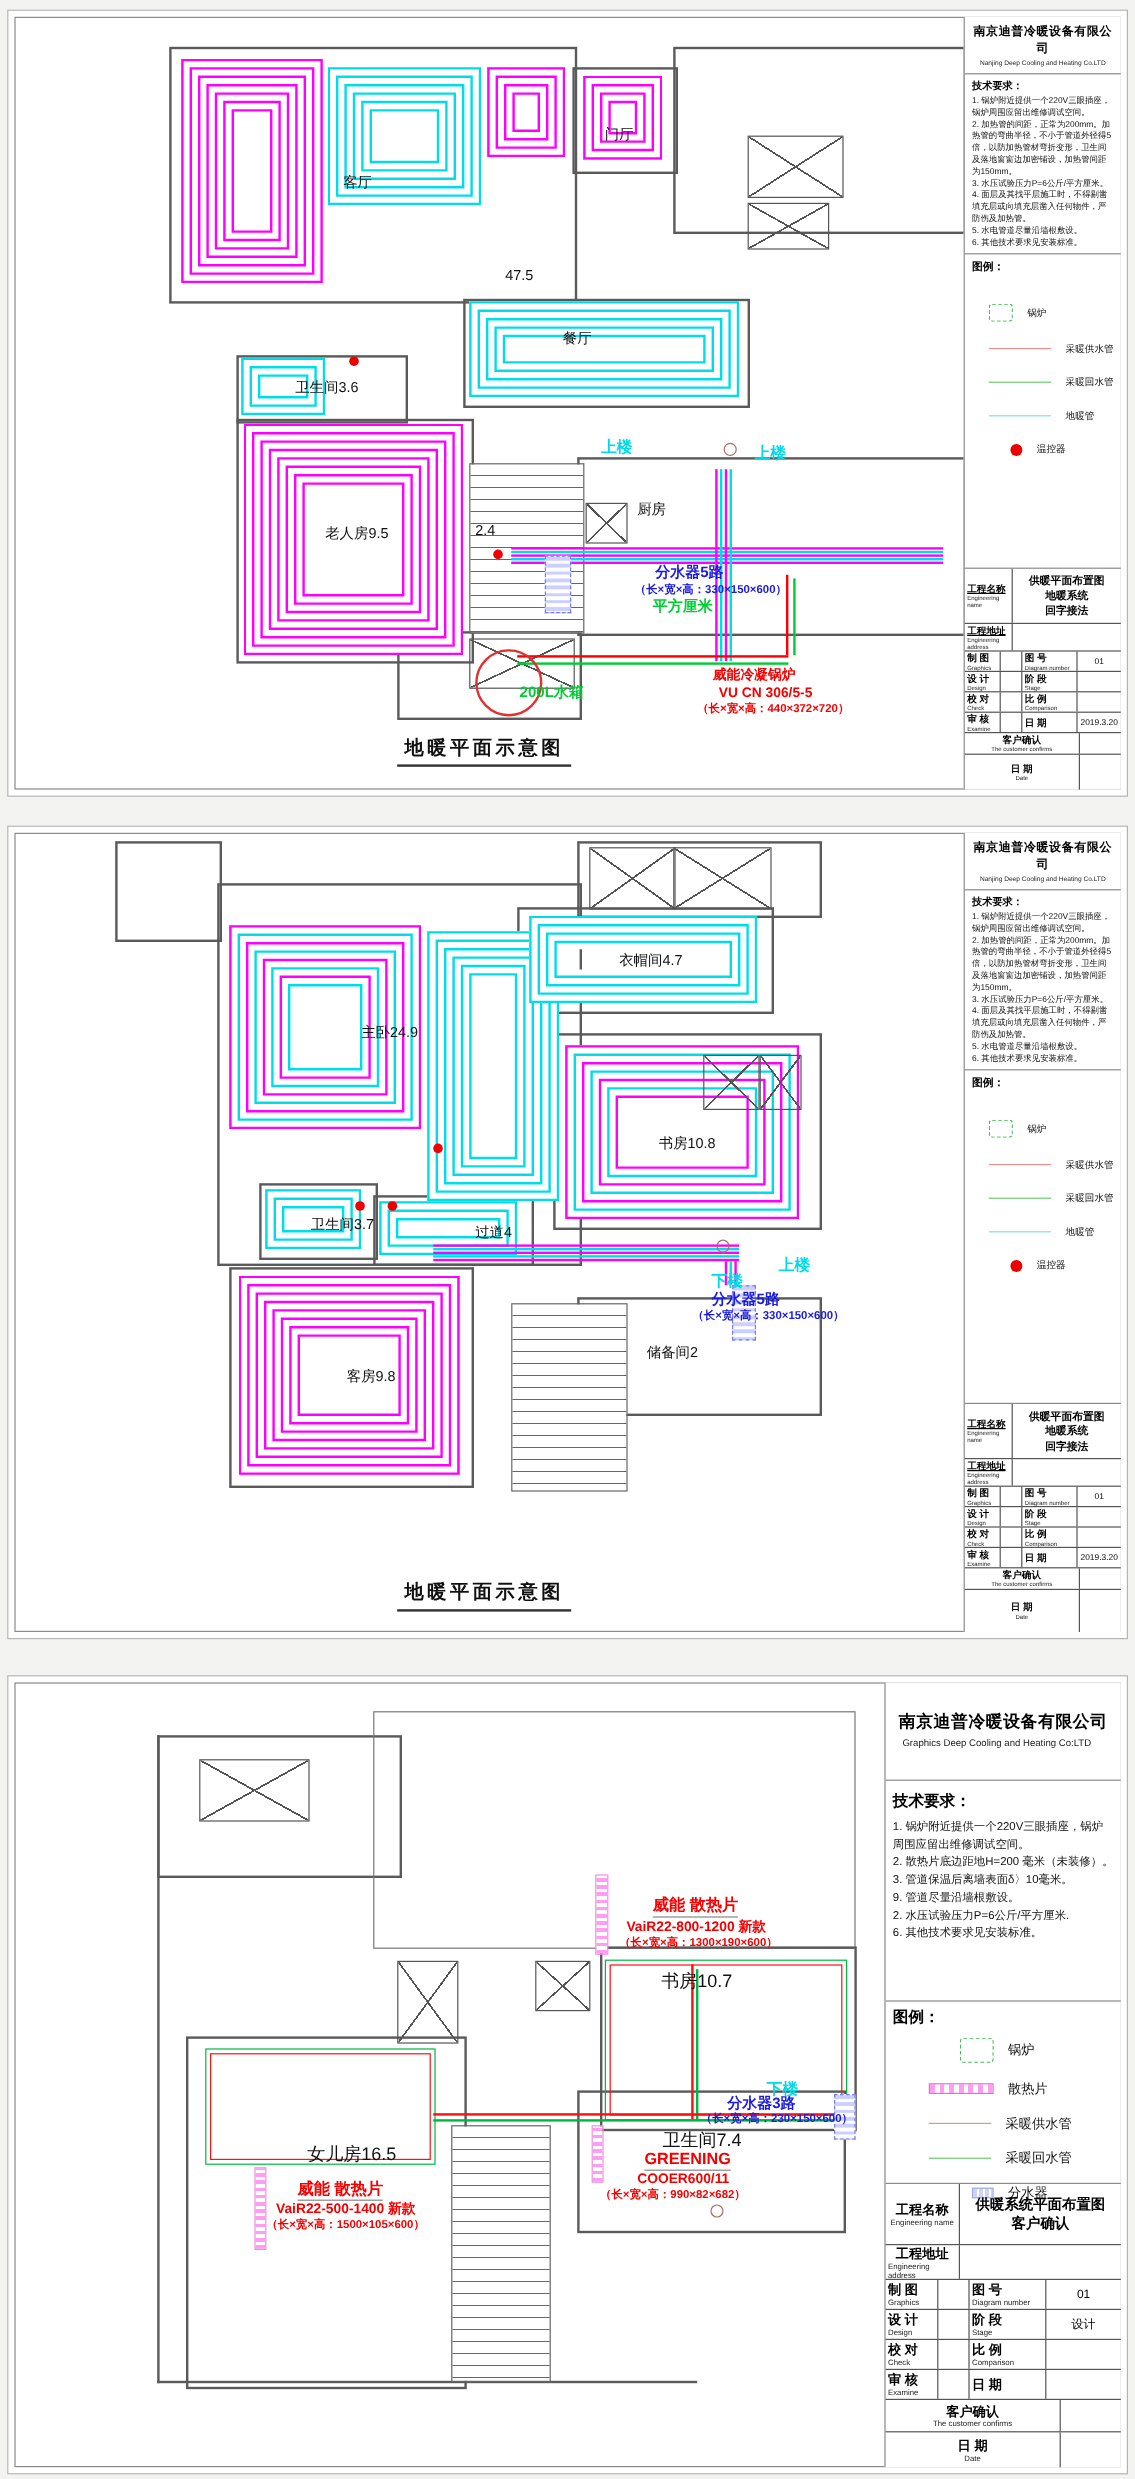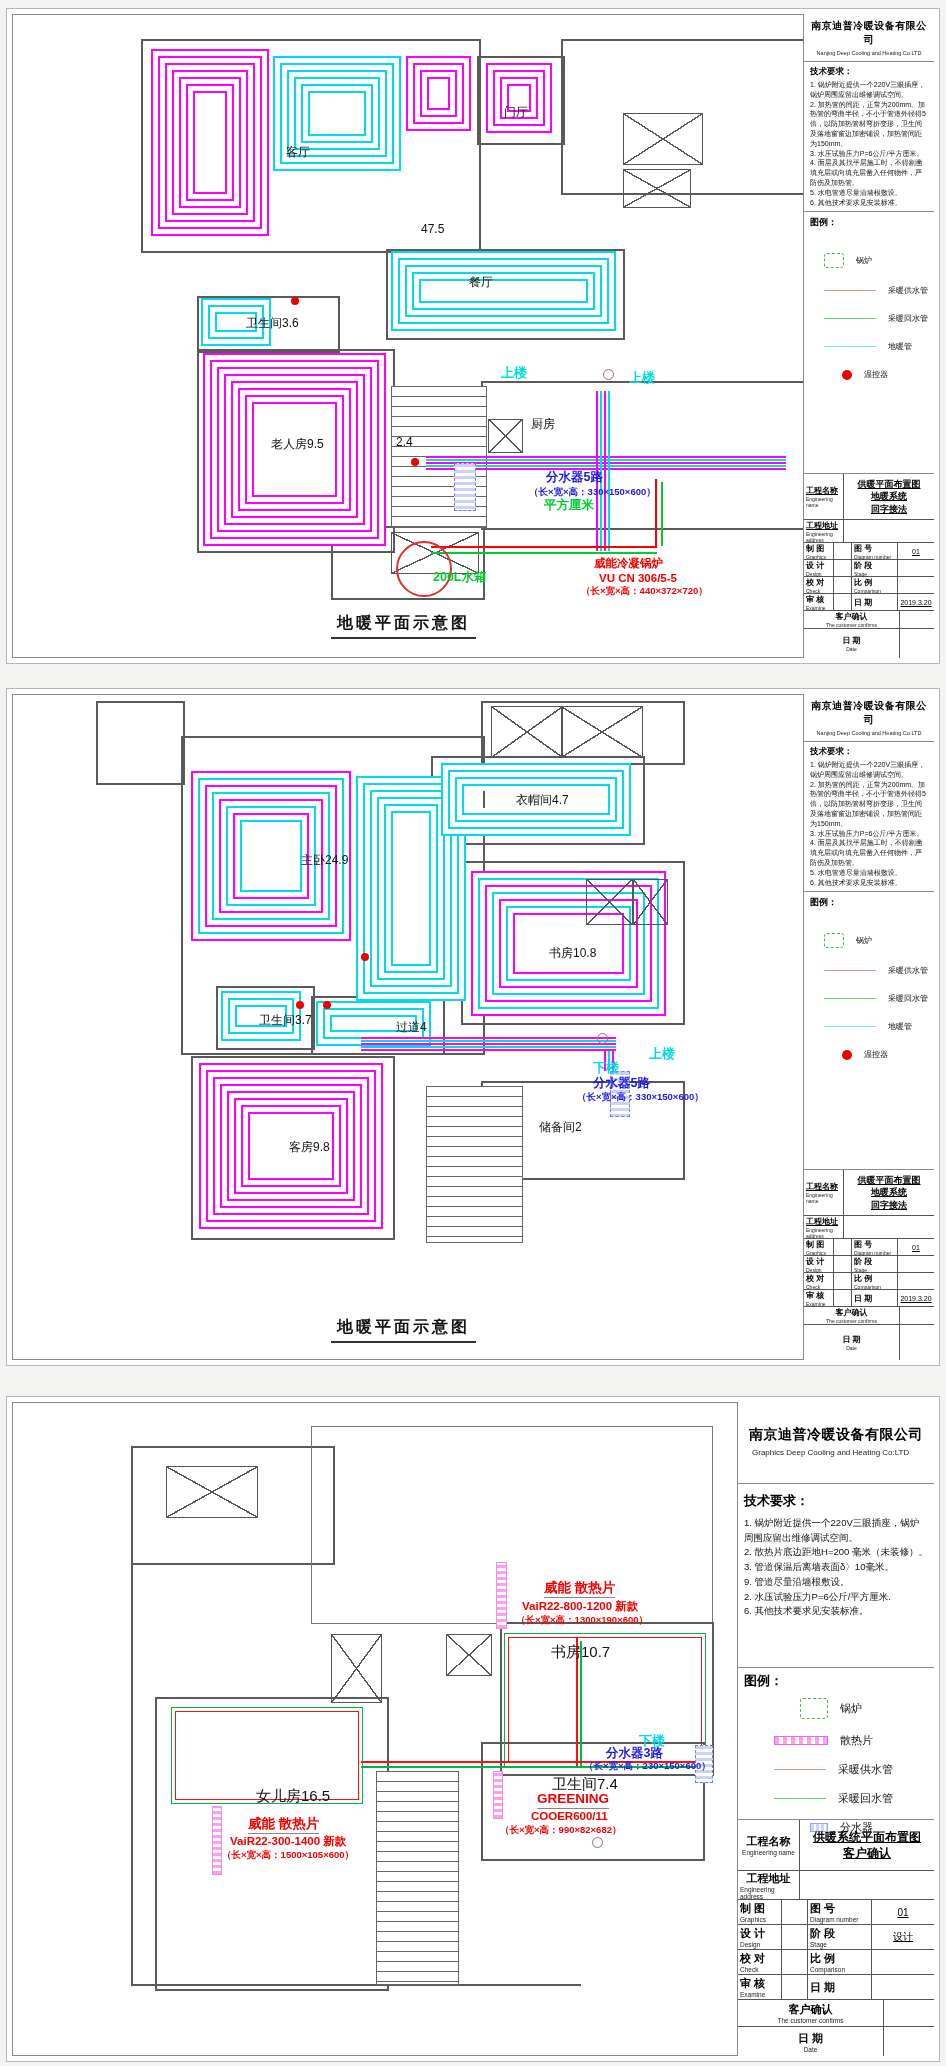--- a/index.html
+++ b/index.html
@@ -49,21 +49,21 @@
   .sw-line.flo{border-top-color:#7fe3ea;}
   .sw-dot{width:10px;height:10px;border-radius:50%;background:#ee0000;margin-left:18px;}
   .sw-rad{width:52px;height:7px;border:1px solid #e070d8;background:repeating-linear-gradient(90deg,#ff9df2 0 4px,#fff 4px 8px);}
   .sw-mani{width:16px;height:7px;border:1px solid #99a8e0;background:repeating-linear-gradient(90deg,#ccd4ff 0 3px,#fff 3px 5px);margin-left:18px;}
   .llabel{font-size:8px;color:#111;}
   
   .tblock{flex:1;display:flex;flex-direction:column;padding:0;border-bottom:none;}
   .tr{display:flex;border-bottom:1px solid #555;}
   .tr:last-child{border-bottom:none;}
   .cell{box-sizing:border-box;border-right:1px solid #555;padding:1px 2px;display:flex;flex-direction:column;justify-content:center;}
-  .cell:last-child{border-right:none;text-decoration:underline;}
+  .cell:last-child{border-right:none;}
   .cell .cn{font-weight:bold;font-size:8px;}
   .cell .en{font-size:5px;color:#222;}
   .cell .u{text-decoration:underline;}
   .pv{font-weight:bold;font-size:9px;text-align:center;line-height:1.35;}
   .valtxt{font-size:7px;text-align:center;justify-content:center;display:flex;align-items:center;}
   
   .s3 .company .cn{font-size:14px;}
   .s3 .company .en{font-size:8px;text-align:left;padding-left:8px;line-height:1.4;}
   .s3 .tech-title{font-size:13px;margin:4px 0 6px 0;}
   .s3 .tech-item{font-size:9.5px;line-height:1.55;}
@@ -479,21 +479,21 @@
       <div class="manifold-box" style="left:688px;top:348px;width:16px;height:36px;"></div>
       <div class="ocirc" style="left:585px;top:440px;width:9px;height:9px;"></div>
 
       <span class="lb big" style="left:544px;top:247px;">书房10.7</span>
       <span class="lb big" style="left:249px;top:391px;">女儿房16.5</span>
       <span class="lb big" style="left:545px;top:379px;">卫生间7.4</span>
       <span class="lb c-red brand" style="left:537px;top:184px;">威能 散热片</span>
       <span class="lb c-red" style="left:515px;top:203px;">VaiR22-800-1200 新款</span>
       <span class="lb c-red dims" style="left:509px;top:218px;">（长×宽×高：1300×190×600）</span>
       <span class="lb c-red brand" style="left:241px;top:420px;">威能 散热片</span>
-      <span class="lb c-red" style="left:223px;top:438px;">VaiR22-300-1400 新款</span>
+      <span class="lb c-red" style="left:223px;top:438px;">VaiR22-500-1400 新款</span>
       <span class="lb c-red dims" style="left:215px;top:453px;">（长×宽×高：1500×105×600）</span>
       <span class="lb c-red brand" style="left:530px;top:395px;">GREENING</span>
       <span class="lb c-red" style="left:524px;top:413px;">COOER600/11</span>
       <span class="lb c-red dims" style="left:493px;top:428px;">（长×宽×高：990×82×682）</span>
       <span class="lb c-blue" style="left:599px;top:350px;">分水器3路</span>
       <span class="lb c-blue dims" style="left:577px;top:364px;">（长×宽×高：230×150×600）</span>
       <span class="lb c-cyan" style="left:632px;top:337px;">下楼</span>
     </div>
 
     <div class="sidebar s3" style="width:196px;">

